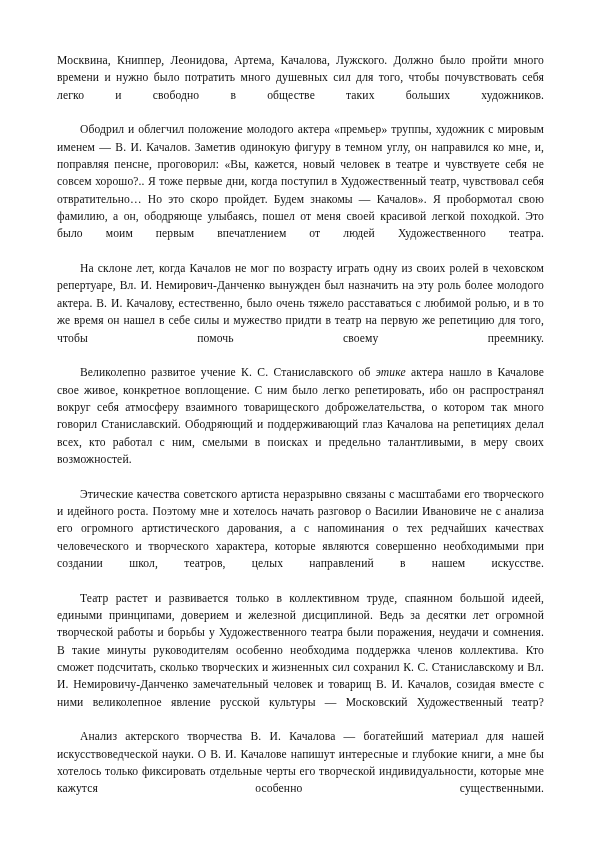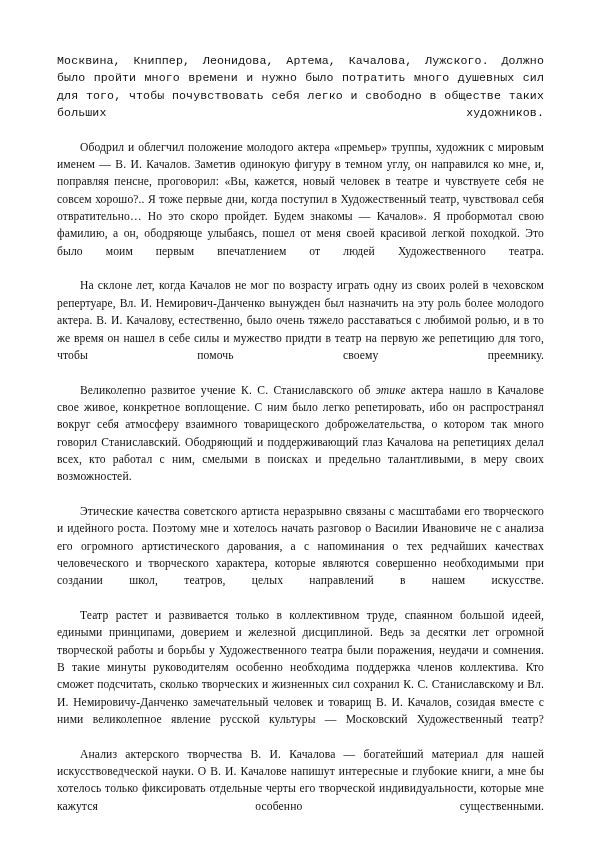--- a/index.html
+++ b/index.html
@@ -40,21 +40,20 @@
     font-size: 11.6px;
     line-height: 17.35px;
     letter-spacing: 0.01em;
     word-spacing: 0.01em;
     hyphens: none;
     -webkit-hyphens: none;
   }
 
   p.para.no-indent {
     text-indent: 0;
-    font-family: Liberation Mono, monospace;
   }
 
   
   p.para::after {
     content: "";
     display: inline-block;
     width: 100%;
   }
 
   em.emph {

